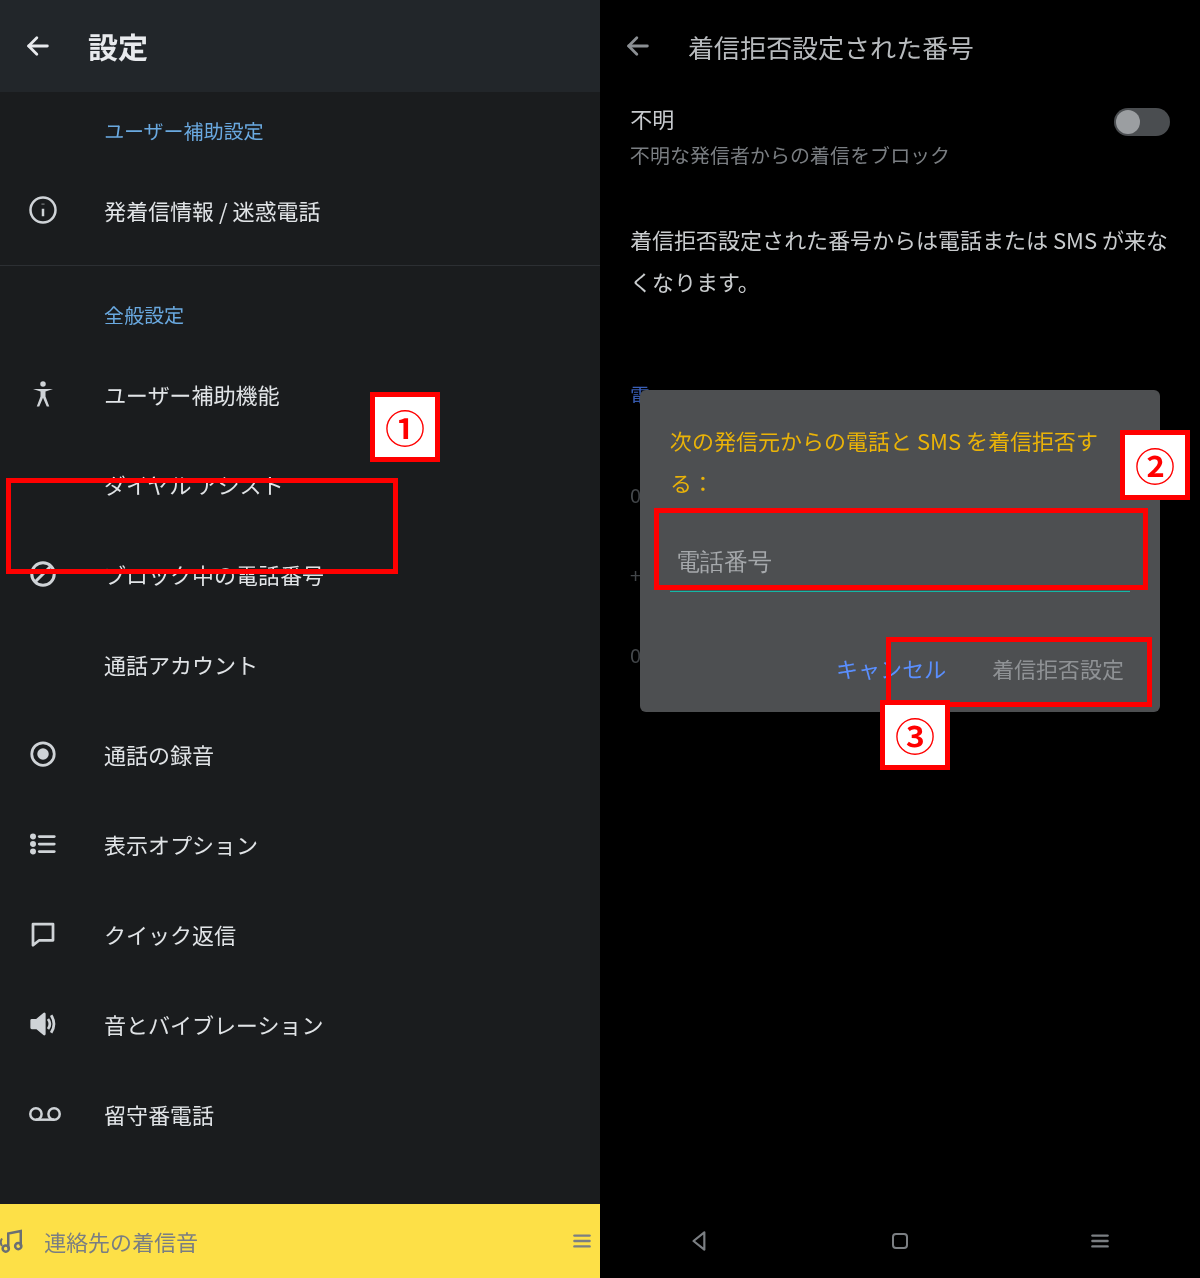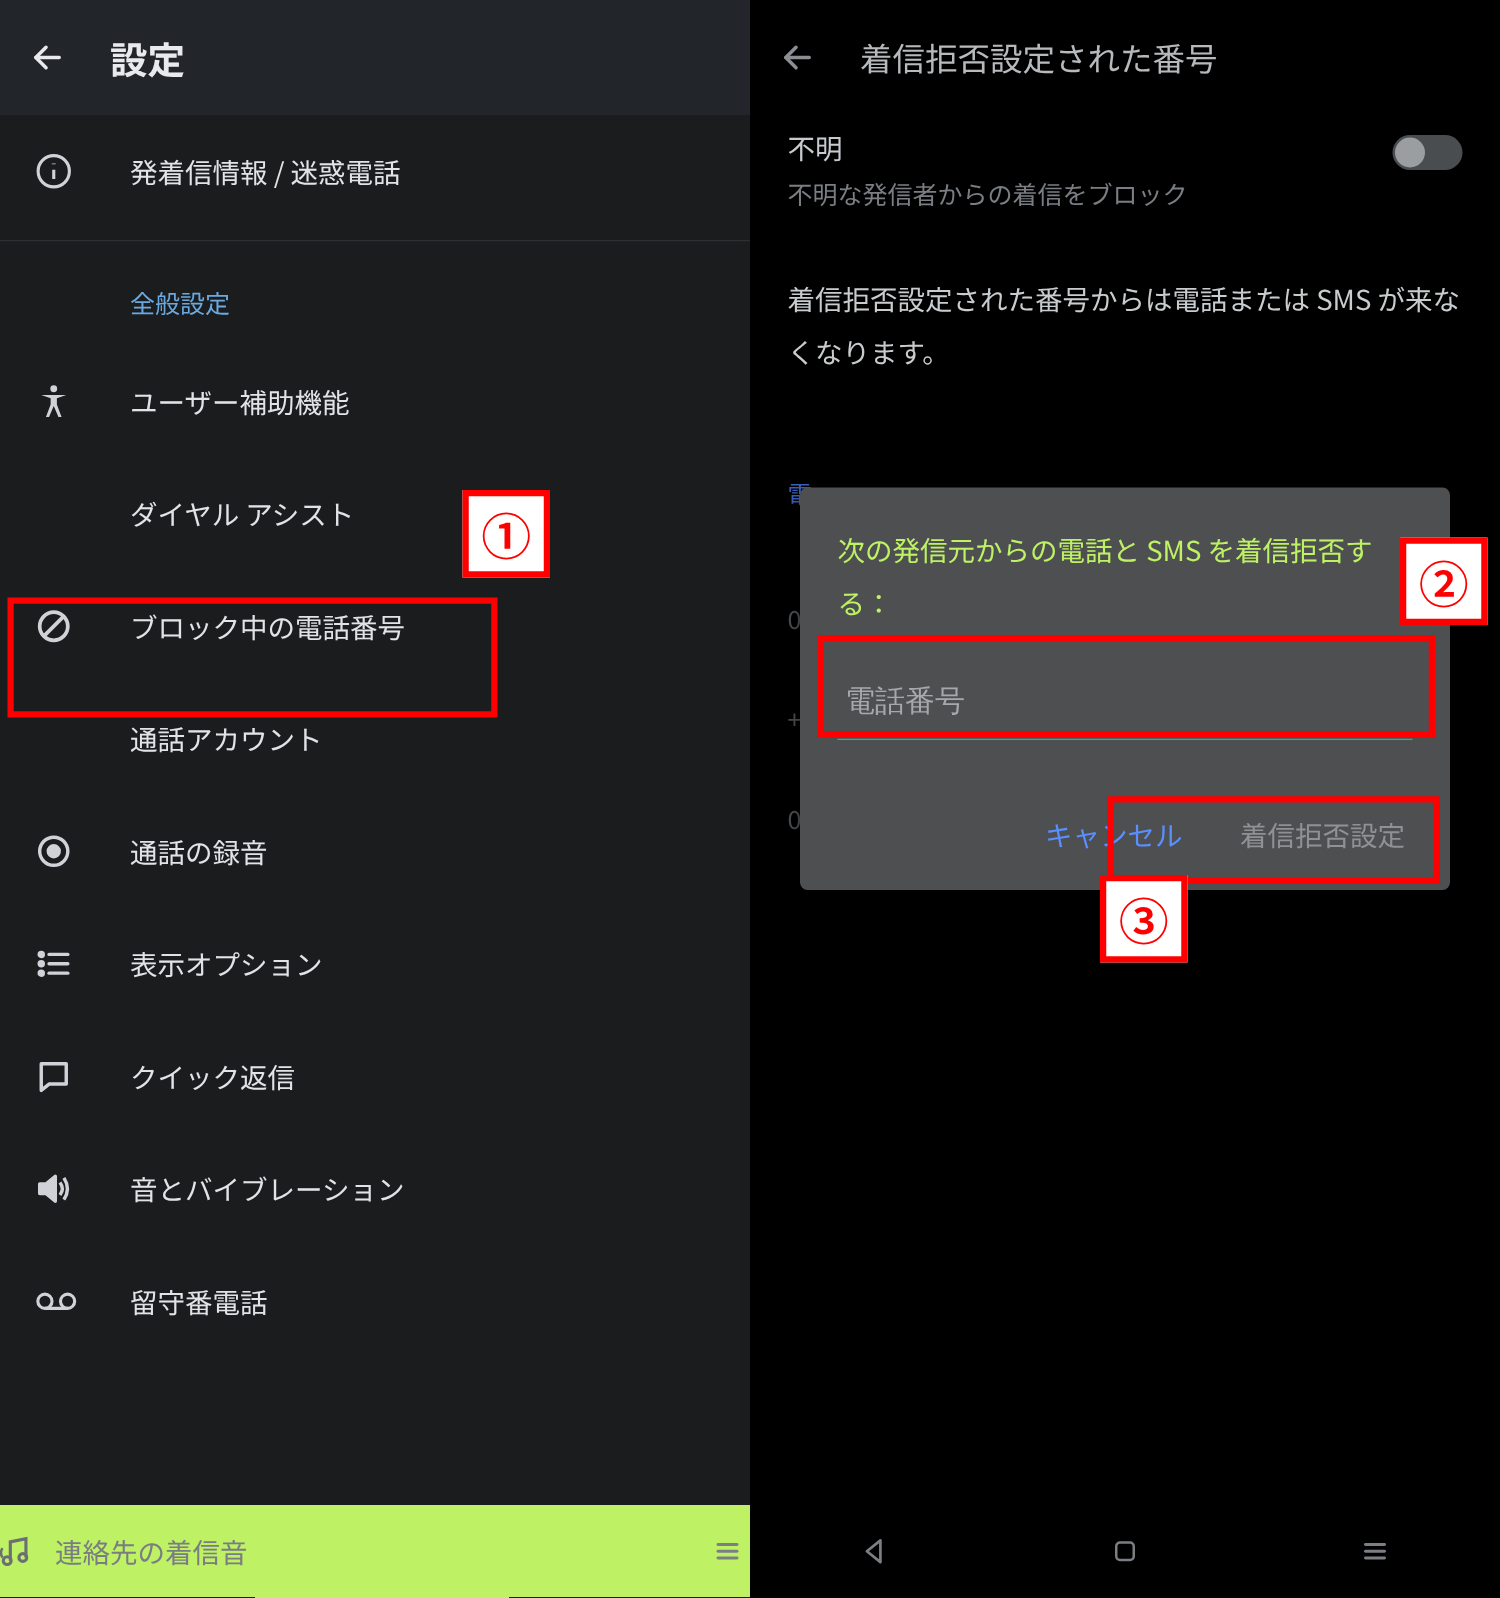--- a/index.html
+++ b/index.html
@@ -31,33 +31,33 @@
   .toggle-row .texts { flex: 1; }
   .toggle-row .t1 { font-size: 22px; color: #c7cace; margin-bottom: 6px; }
   .toggle-row .t2 { font-size: 20px; color: #7a7e82; }
   .toggle { width: 56px; height: 28px; background: #4a4d50; border-radius: 14px; position: relative; margin-top: 6px; }
   .toggle .knob { position: absolute; left: 2px; top: 2px; width: 24px; height: 24px; background: #9b9ea1; border-radius: 50%; }
 
   .infotext { padding: 40px 30px 30px 30px; font-size: 22px; color: #c9ccce; line-height: 1.9; }
 
   
   .dialog { position: absolute; left: 40px; right: 40px; top: 390px; background: #4d4f51; border-radius: 6px; padding: 30px 30px 18px 30px; box-shadow: 0 8px 20px rgba(0,0,0,0.5); }
-  .dialog .dtitle { font-size: 22px; color: #bef264; line-height: 1.9; margin-bottom: 30px; }
+  .dialog .dtitle { font-size: 22px; color: #eab308; line-height: 1.9; margin-bottom: 30px; }
   .dialog .input { width: 100%; height: 58px; background: transparent; border: none; border-bottom: 1px solid #14b8a6; font-size: 24px; color: #e8eaed; padding: 0 6px; outline: none; }
   .dialog .input::placeholder { color: #a6a9ac; }
   .dialog .actions { display: flex; justify-content: flex-end; gap: 34px; margin-top: 50px; align-items: center; }
   .dialog .btn { font-size: 22px; padding: 10px 6px; }
   .dialog .btn.cancel { color: #5a8fff; }
   .dialog .btn.confirm { color: #8f9295; }
 
   .faded-letter { position:absolute; left: 30px; color: #3c63bf; font-size: 20px; }
   .faded-num { position:absolute; left: 30px; color: #4f5357; font-size: 20px; }
 
   
-  .navbar { position: absolute; bottom: 0; left: 0; right: 0; height: 74px; display: flex; align-items:center; justify-content: space-around; background: #bef264; }
+  .navbar { position: absolute; bottom: 0; left: 0; right: 0; height: 74px; display: flex; align-items:center; justify-content: space-around; background: #fde047; }
   .right .navbar { background: #000; }
   .navbar .navbtn { width: 36px; height: 36px; display:flex; align-items:center; justify-content:center; color: #7b7f83; }
 
   
   .redbox { position: absolute; border: 5px solid #ff0000; pointer-events: none; }
   .redbadge { position: absolute; width: 70px; height: 70px; background: #fff; border: 5px solid #ff0000; display:flex; align-items:center; justify-content:center; font-size: 40px; color: #ff0000; font-weight: 600; pointer-events: none; }
 
   svg { display:block; }
 </style>
 </head>
@@ -67,20 +67,21 @@
   <div class="header">
     <div class="back">
       <svg width="28" height="28" viewBox="0 0 24 24" fill="none" stroke="#e8eaed" stroke-width="2.4" stroke-linecap="round" stroke-linejoin="round">
           <line x1="20" y1="12" x2="4" y2="12"></line>
           <polyline points="11 5 4 12 11 19"></polyline>
         </svg>
     </div>
     <div class="title">設定</div>
   </div>
 
+  <div class="section-header">ユーザー補助設定</div>
 
   <div class="list-item">
     <div class="icon">
       <svg width="30" height="30" viewBox="0 0 24 24" fill="none" stroke="#cfd3d7" stroke-width="2">
           <circle cx="12" cy="12" r="10"></circle>
           <line x1="12" y1="7" x2="12" y2="7.5" stroke-width="2.5"></line>
           <line x1="12" y1="11" x2="12" y2="17"></line>
         </svg>
     </div>
     <div class="label">発着信情報 / 迷惑電話</div>

